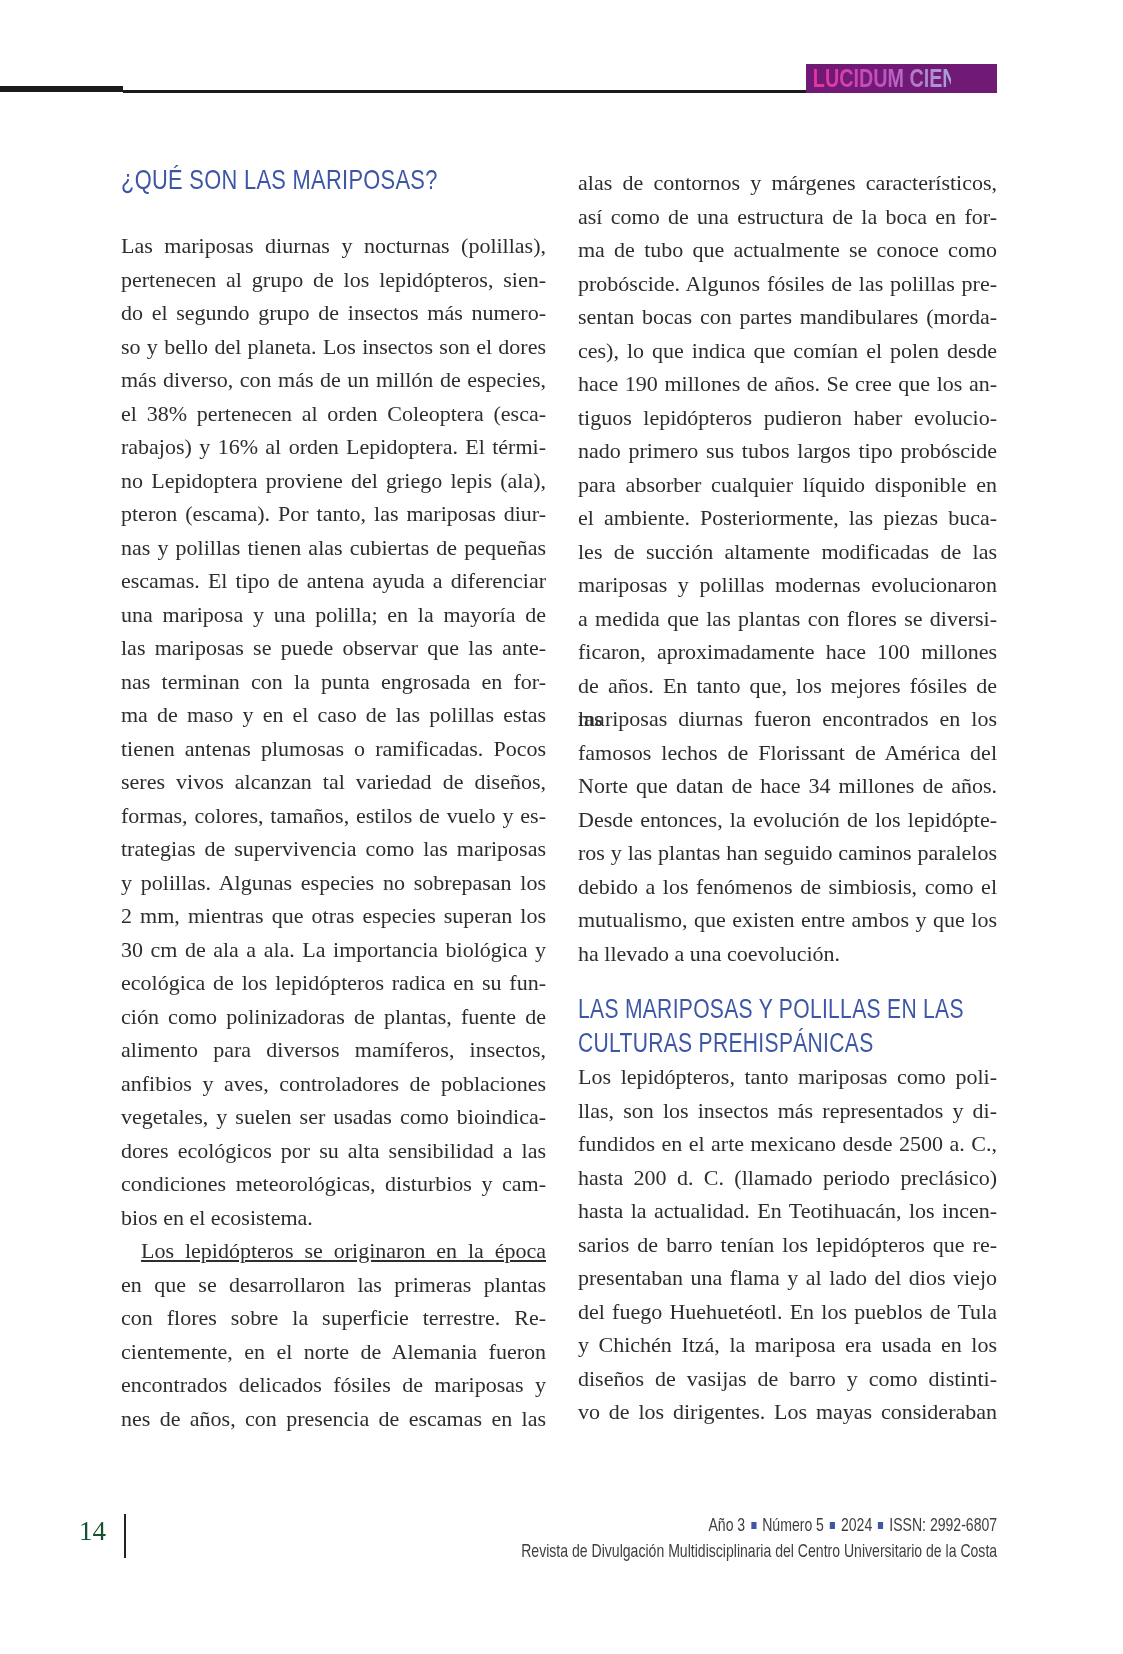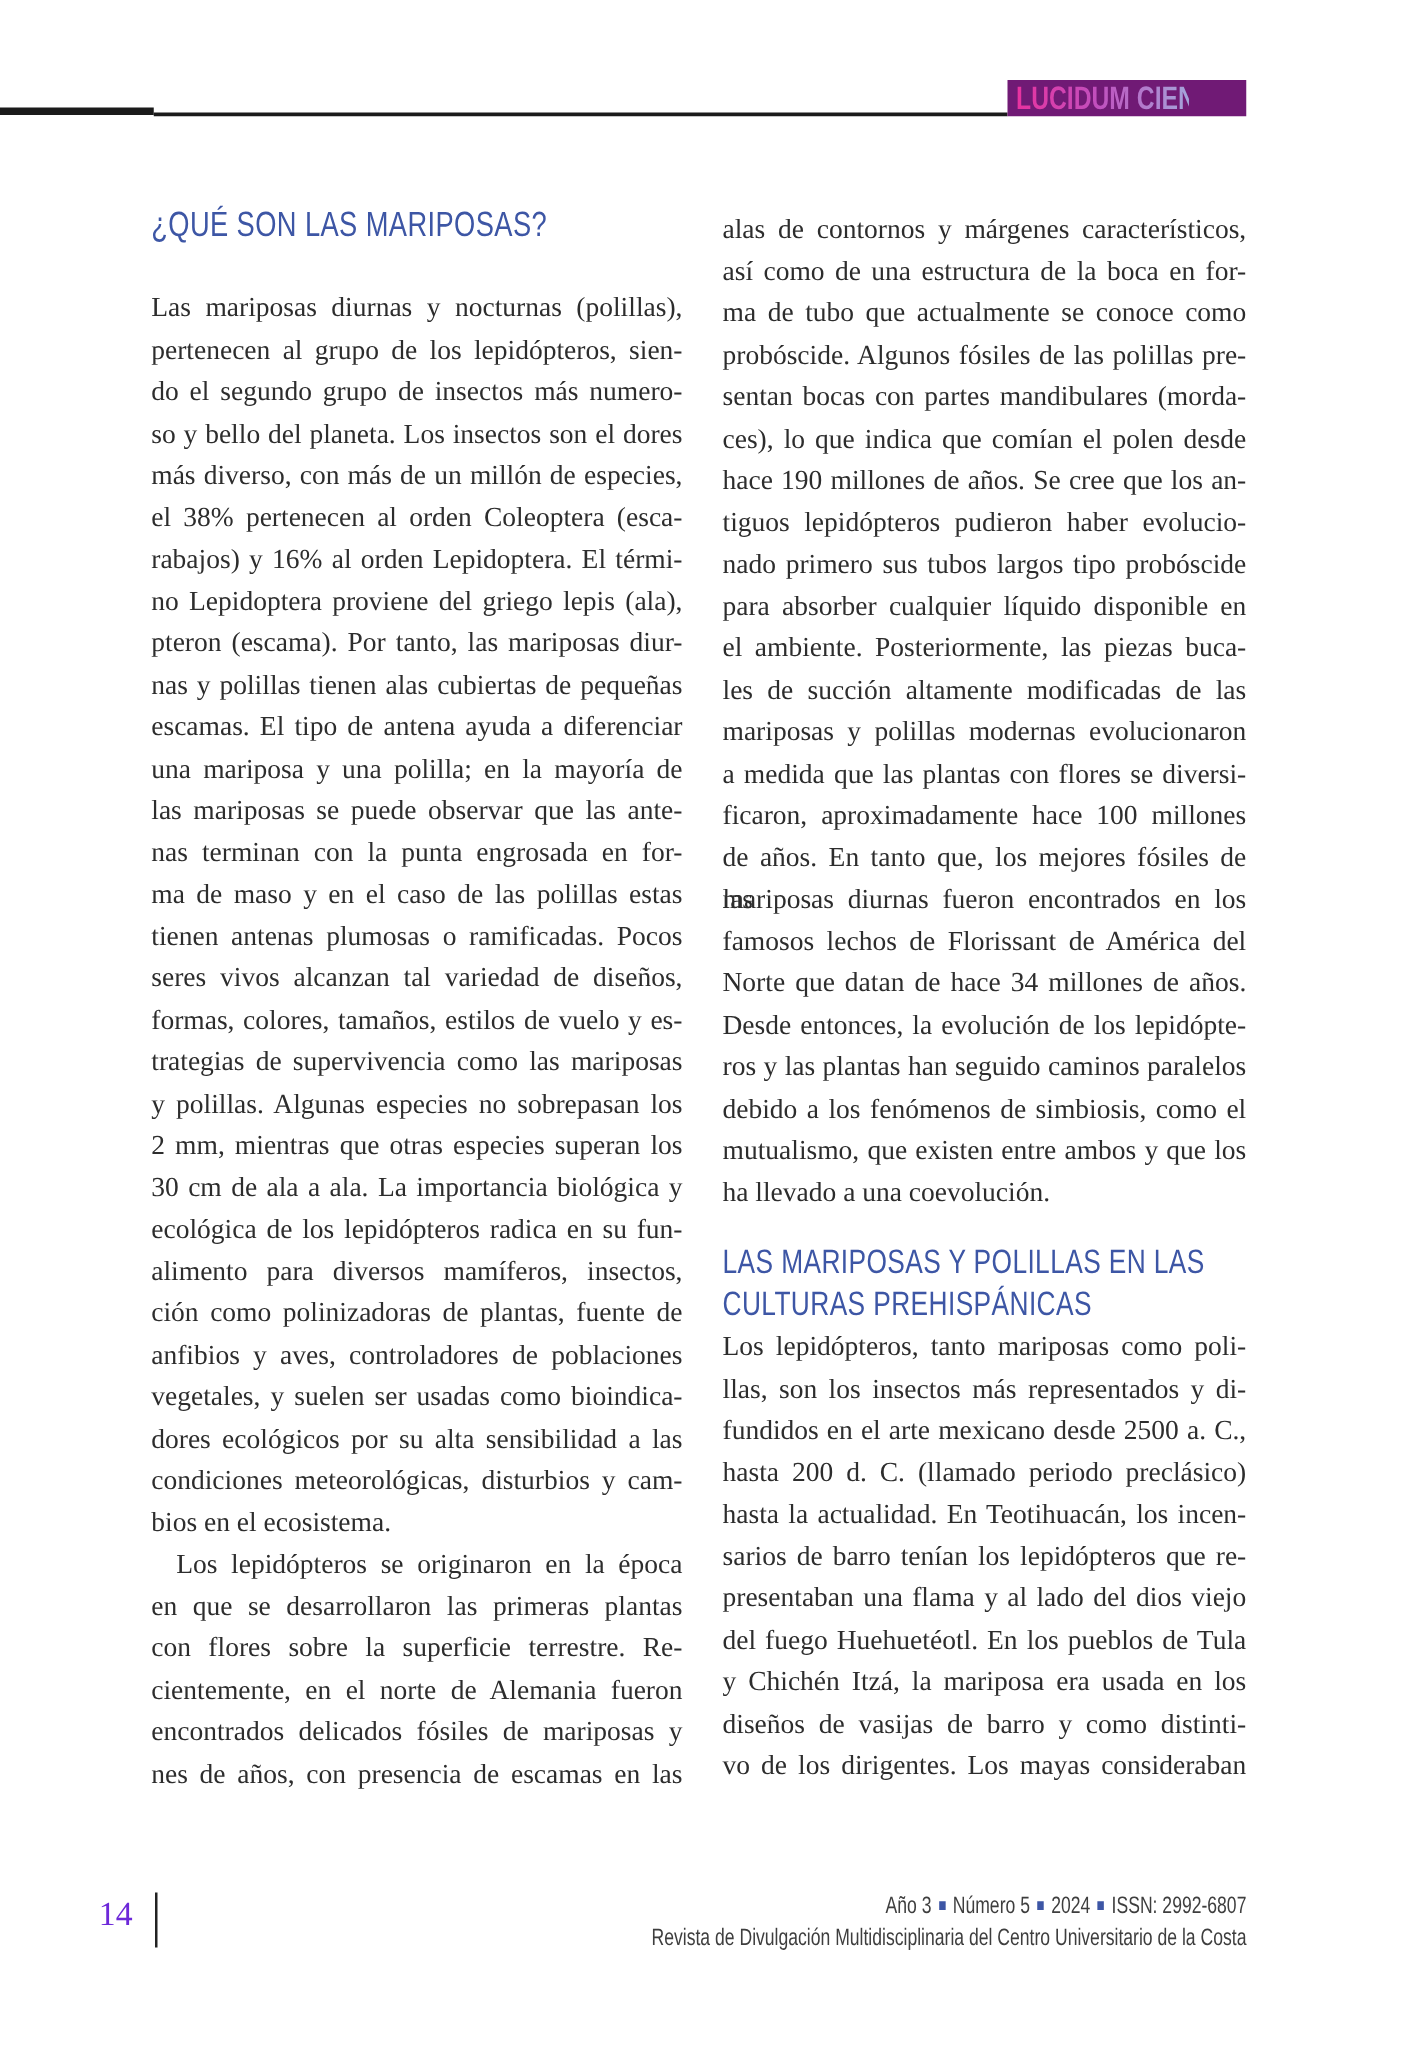--- a/index.html
+++ b/index.html
@@ -21,24 +21,24 @@
     transform:scaleX(0.78);transform-origin:left top;}
   .section-heading{margin-top:23px;font-family:"Liberation Sans",sans-serif;font-size:27px;
     line-height:33.5px;color:#3d56a5;letter-spacing:0.4px;white-space:nowrap;
     transform:scaleX(0.78);transform-origin:left top;}
   
   .bodycol{position:absolute;font-size:22px;color:#2d2d2d;}
   #col-left{left:121px;top:229px;width:425px;}
   #col-right{left:578px;top:166px;width:419px;}
   .tl{text-align:justify;text-align-last:justify;line-height:33.5px;height:33.5px;}
   .tl.last{text-align-last:left;}
-  .tl.indent{text-indent:20px;}
+  .tl.indent{text-indent:20px;text-decoration:underline;}
   .it{}
   
-  .page-number{position:absolute;left:79px;top:1516px;font-size:27px;color:#6d28d9;}
+  .page-number{position:absolute;left:79px;top:1516px;font-size:27px;color:#14532d;}
   .footer-divider{position:absolute;left:124px;top:1514px;width:2px;height:44px;background:#222222;}
   .footer-meta{position:absolute;right:126px;top:1512px;text-align:right;
     font-family:"Liberation Sans",sans-serif;font-size:19px;line-height:25.5px;color:#3e3e3e;
     white-space:nowrap;transform:scaleX(0.74);transform-origin:right top;}
   .sq{display:inline-block;width:7px;height:7px;background:#3d56a5;margin:0 8px;
     vertical-align:2px;}
 </style>
 </head>
 <body>
 
@@ -69,22 +69,22 @@
       <div class="tl"><span>nas terminan con la punta engrosada en for-</span></div>
       <div class="tl"><span>ma de maso y en el caso de las polillas estas</span></div>
       <div class="tl"><span>tienen antenas plumosas o ramificadas. Pocos</span></div>
       <div class="tl"><span>seres vivos alcanzan tal variedad de diseños,</span></div>
       <div class="tl"><span>formas, colores, tamaños, estilos de vuelo y es-</span></div>
       <div class="tl"><span>trategias de supervivencia como las mariposas</span></div>
       <div class="tl"><span>y polillas. Algunas especies no sobrepasan los</span></div>
       <div class="tl"><span>2 mm, mientras que otras especies superan los</span></div>
       <div class="tl"><span>30 cm de ala a ala. La importancia biológica y</span></div>
       <div class="tl"><span>ecológica de los lepidópteros radica en su fun-</span></div>
+      <div class="tl"><span>ción como polinizadoras de plantas, fuente de</span></div>
       <div class="tl"><span>alimento para diversos mamíferos, insectos,</span></div>
-      <div class="tl"><span>ción como polinizadoras de plantas, fuente de</span></div>
       <div class="tl"><span>anfibios y aves, controladores de poblaciones</span></div>
       <div class="tl"><span>vegetales, y suelen ser usadas como bioindica-</span></div>
       <div class="tl"><span>dores ecológicos por su alta sensibilidad a las</span></div>
       <div class="tl"><span>condiciones meteorológicas, disturbios y cam-</span></div>
       <div class="tl last"><span>bios en el ecosistema.</span></div>
       <div class="tl indent"><span>Los lepidópteros se originaron en la época</span></div>
       <div class="tl"><span>en que se desarrollaron las primeras plantas</span></div>
       <div class="tl"><span>con flores sobre la superficie terrestre. Re-</span></div>
       <div class="tl"><span>cientemente, en el norte de Alemania fueron</span></div>
       <div class="tl"><span>encontrados delicados fósiles de mariposas y</span></div>

